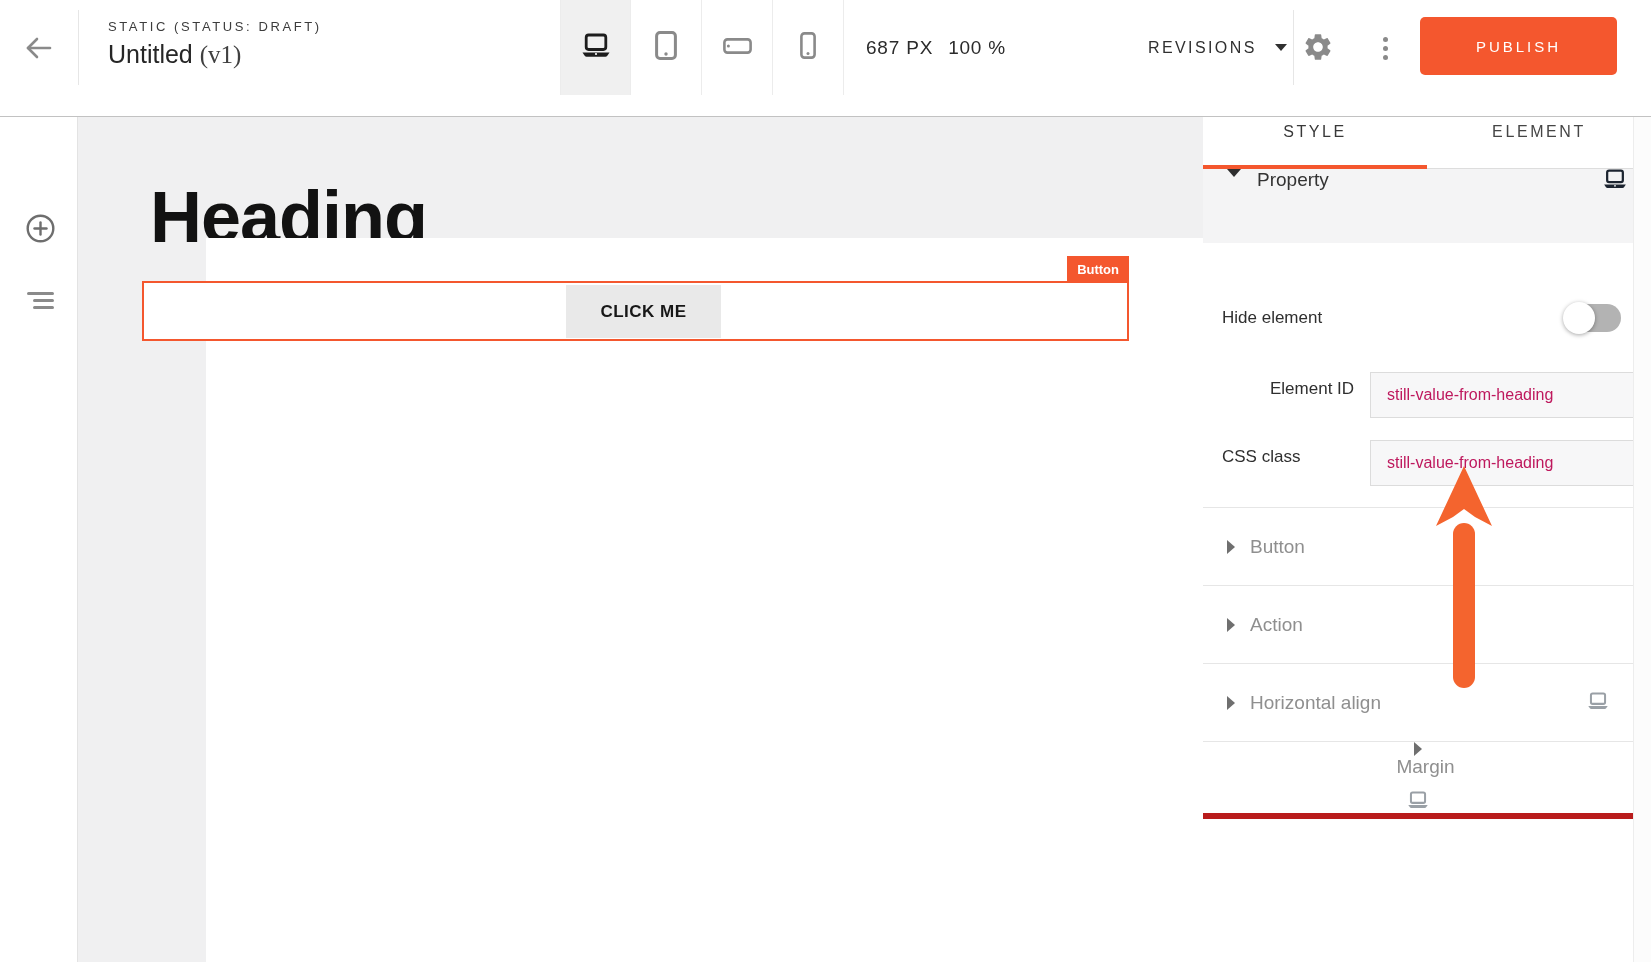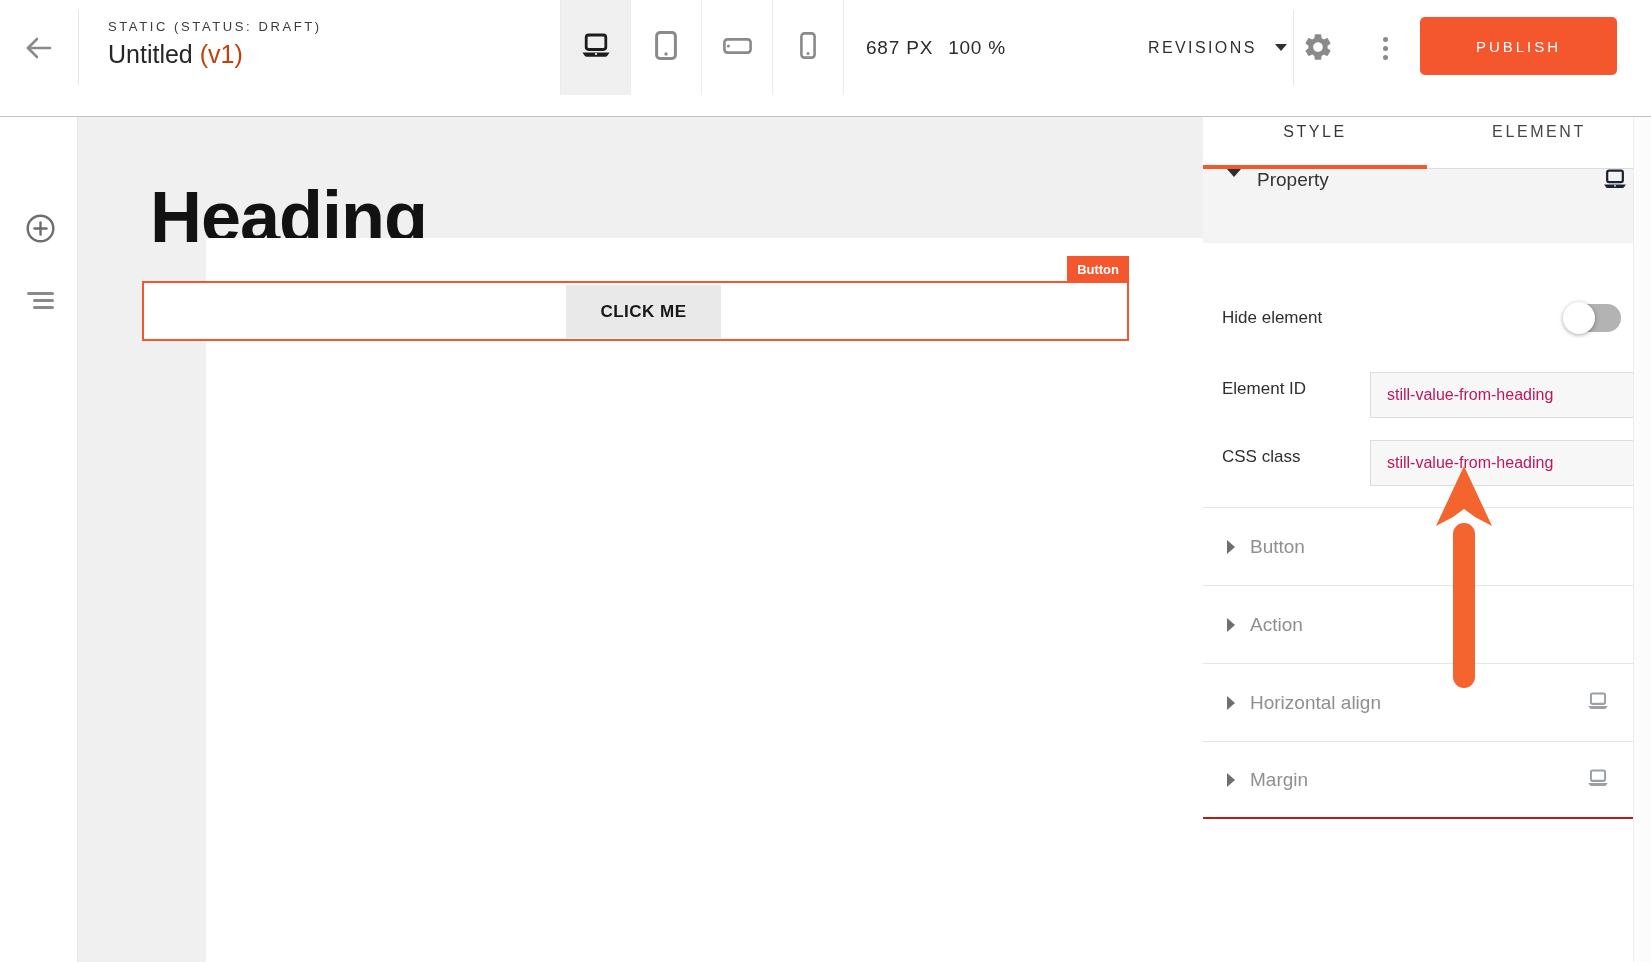--- a/index.html
+++ b/index.html
@@ -9,21 +9,21 @@
 
   
   #topbar { left:0; top:0; width:1651px; height:117px; background:#fff;
             border-bottom:1px solid #c2c2c2; z-index:40; }
   .vdiv { width:1px; background:#e6e6e6; }
   #back-btn { left:22px; top:31px; width:34px; height:34px; cursor:pointer; color:#8a8a8a; }
   #topbar-div1 { left:78px; top:10px; height:75px; }
   #doc-block { left:108px; top:19px; }
   #doc-type { font-size:13px; letter-spacing:2.6px; color:#3c3c3c; }
   #doc-title-row { margin-top:6px; font-size:25px; color:#262626; }
-  #doc-version { color:#c2410c; margin-left:7px; }
+  #doc-version { color:#404040; margin-left:7px;font-family:Liberation Serif, serif; }
 
   #device-group { left:560px; top:0; height:95px; display:flex; }
   .device-cell { width:71px; height:95px; display:flex; align-items:center; justify-content:center;
                  border-right:1px solid #ececec; color:#8a8a8a; cursor:pointer; }
   .device-cell:first-child { border-left:1px solid #ececec; }
   .device-cell.active { background:#f0f0f0; color:#1d1d1d; }
 
   #size-indicator { left:856px; top:0; height:95px; width:160px; display:flex; gap:15px;
                     align-items:center; justify-content:center; font-size:19px; color:#2b2b2b;
                     letter-spacing:0.8px; }
@@ -81,37 +81,37 @@
                 border-right:7px solid transparent; border-top:8px solid #2e2e2e; }
   .caret-right { width:0; height:0; border-top:7px solid transparent;
                  border-bottom:7px solid transparent; border-left:8px solid #6f6f6f; }
   #property-title { font-size:19px; color:#333; margin-left:16px; flex:1; }
   .row-laptop-dark { color:#1c2430; }
   .row-laptop-gray { color:#9aa0a6; }
 
   #fields { position:relative; height:264px; }
   .field-label { position:absolute; left:19px; font-size:17px; color:#2f2f2f; }
   #hide-element-label { top:65px; }
-  #element-id-label { top:136px; }
+  #element-id-label { top:136px;margin-left:48px; }
   #css-class-label { top:204px; }
   .panel-input { position:absolute; left:167px; width:264px; height:46px; background:#f7f7f8;
                  border:1px solid #dcdcdc; font-size:16px; color:#be185d; padding:0 16px;
                  font-family:"Liberation Sans", sans-serif; outline:none; }
   #element-id-input { top:129px; }
   #css-class-input { top:197px; }
 
   #toggle-hide { position:absolute; left:362px; top:61px; width:56px; height:28px;
                  background:#b3b3b3; border-radius:14px; cursor:pointer; }
   #toggle-knob { position:absolute; left:-2px; top:-2px; width:32px; height:32px; background:#fff;
                  border-radius:50%; box-shadow:0 1px 4px rgba(0,0,0,0.35); }
 
   #sections { position:absolute; left:0; top:412px; width:430px; }
   .section-row { height:78px; border-top:1px solid #e6e6e6; display:flex; align-items:center;
                  padding:0 24px; cursor:pointer; }
-  .section-row:last-child { border-bottom:2px solid #b91c1c; }
+  .section-row:last-child { border-bottom:6px solid #b91c1c;flex-direction:column; }
   .section-label { font-size:19px; color:#8f8f8f; margin-left:15px; flex:1; }
 
   #panel-gutter { left:1633px; top:96px; width:18px; height:866px; background:#fcfcfc;
                   border-left:1px solid #ededed; z-index:11; }
 
   
   #annotation-arrow { left:1430px; top:462px; z-index:20; pointer-events:none; }
 </style>
 </head>
 <body>

